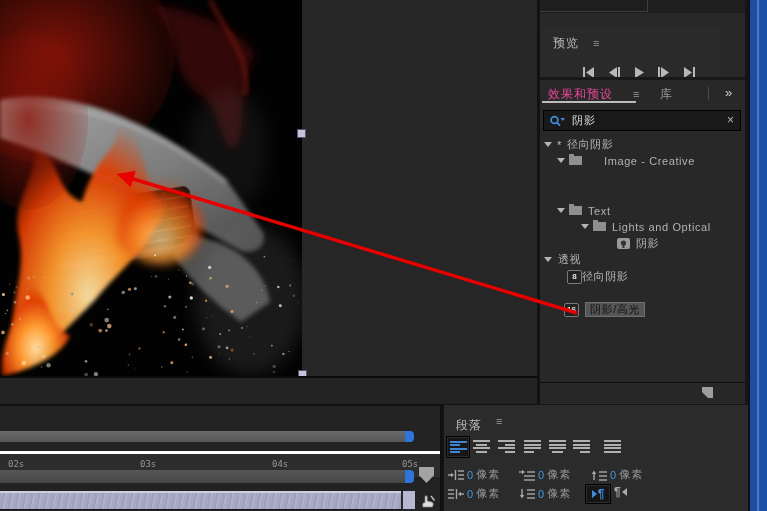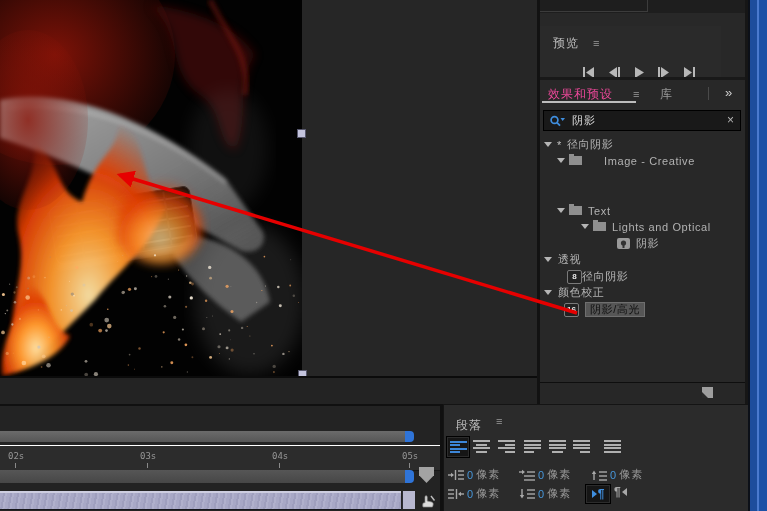--- a/index.html
+++ b/index.html
@@ -42,22 +42,22 @@
          justify-content:center;letter-spacing:0;}
   .selbox{background:#565656;border:1px solid #6f6f6f;color:#111;padding:0 4px;height:13px;
           display:flex;align-items:center;}
   #fx-strip{left:0;top:302px;width:205px;height:20px;background:#272727;border-top:1px solid #0e0e0e;}
   
   #timeline{left:0;top:404px;width:443px;height:107px;background:#232323;
             border-top:2px solid #101010;}
   #tl-rborder{left:440px;top:404px;width:3px;height:107px;background:#101010;}
   .wbar{height:11px;background:linear-gradient(#6b6b6b,#565656);}
   .bluecap{width:9px;background:#2f74d8;border-radius:0 4px 4px 0;}
-  #ruler{left:0;top:39px;width:524px;height:24px;background:#2c2c2c;
-         border-top:1px solid #ffffff;border-bottom:1px solid #171717;}
+  #ruler{left:0;top:45px;width:524px;height:24px;background:#2c2c2c;
+         border-top:3px solid #ffffff;border-bottom:1px solid #171717;}
   .tick-label{position:absolute;top:5px;font-size:9px;color:#969696;font-family:"DejaVu Sans Mono",monospace;}
   .tickmark{position:absolute;top:17px;width:1px;height:5px;background:#8a8a8a;}
   #shield{left:419px;top:61px;width:15px;height:16px;background:#a3a3a3;
           clip-path:polygon(0 0,100% 0,100% 52%,50% 100%,0 52%);}
   #layerbar{left:0;top:85px;width:401px;height:16px;
             background:repeating-linear-gradient(100deg,#a8a8c6 0 3px,#9f9fbe 3px 5px,#b0b0cc 5px 7px);
             border-top:2px solid #cdcde0;border-bottom:1px solid #15151a;}
   #layerbar-cap{left:402px;top:85px;width:12px;height:18px;background:#b7b7cf;border-left:1px solid #2a2a33;}
   
   #paragraph{left:443px;top:404px;width:305px;height:107px;background:#2b2b2b;
@@ -366,24 +366,20 @@
         <span style="margin-left:6px">阴影</span>
       </div>
       <div class="trow" style="top:172px">
         <span class="tri" style="margin-left:4px"></span>
         <span style="margin-left:6px">透视</span>
       </div>
       <div class="trow" style="top:189px">
         <span class="badge" style="margin-left:27px">8</span>
         <span style="margin-left:0">径向阴影</span>
       </div>
-      <div class="trow" style="top:205px">
-        <span class="tri" style="margin-left:4px"></span>
-        <span style="margin-left:6px">颜色校正</span>
-      </div>
       <div class="trow" style="top:222px">
         <span class="badge" style="margin-left:24px">16</span>
         <span class="selbox" style="margin-left:6px">阴影/高光</span>
       </div>
 
       <div class="abs" id="fx-strip">
         <span class="abs" style="left:160px;top:3px">
           <svg width="14" height="14" viewBox="0 0 14 14">
             <rect x="2" y="1" width="11" height="11" fill="#9e9e9e"></rect>
             <polygon points="2,6 2,12 8,12" fill="#2a2a2a"></polygon>

